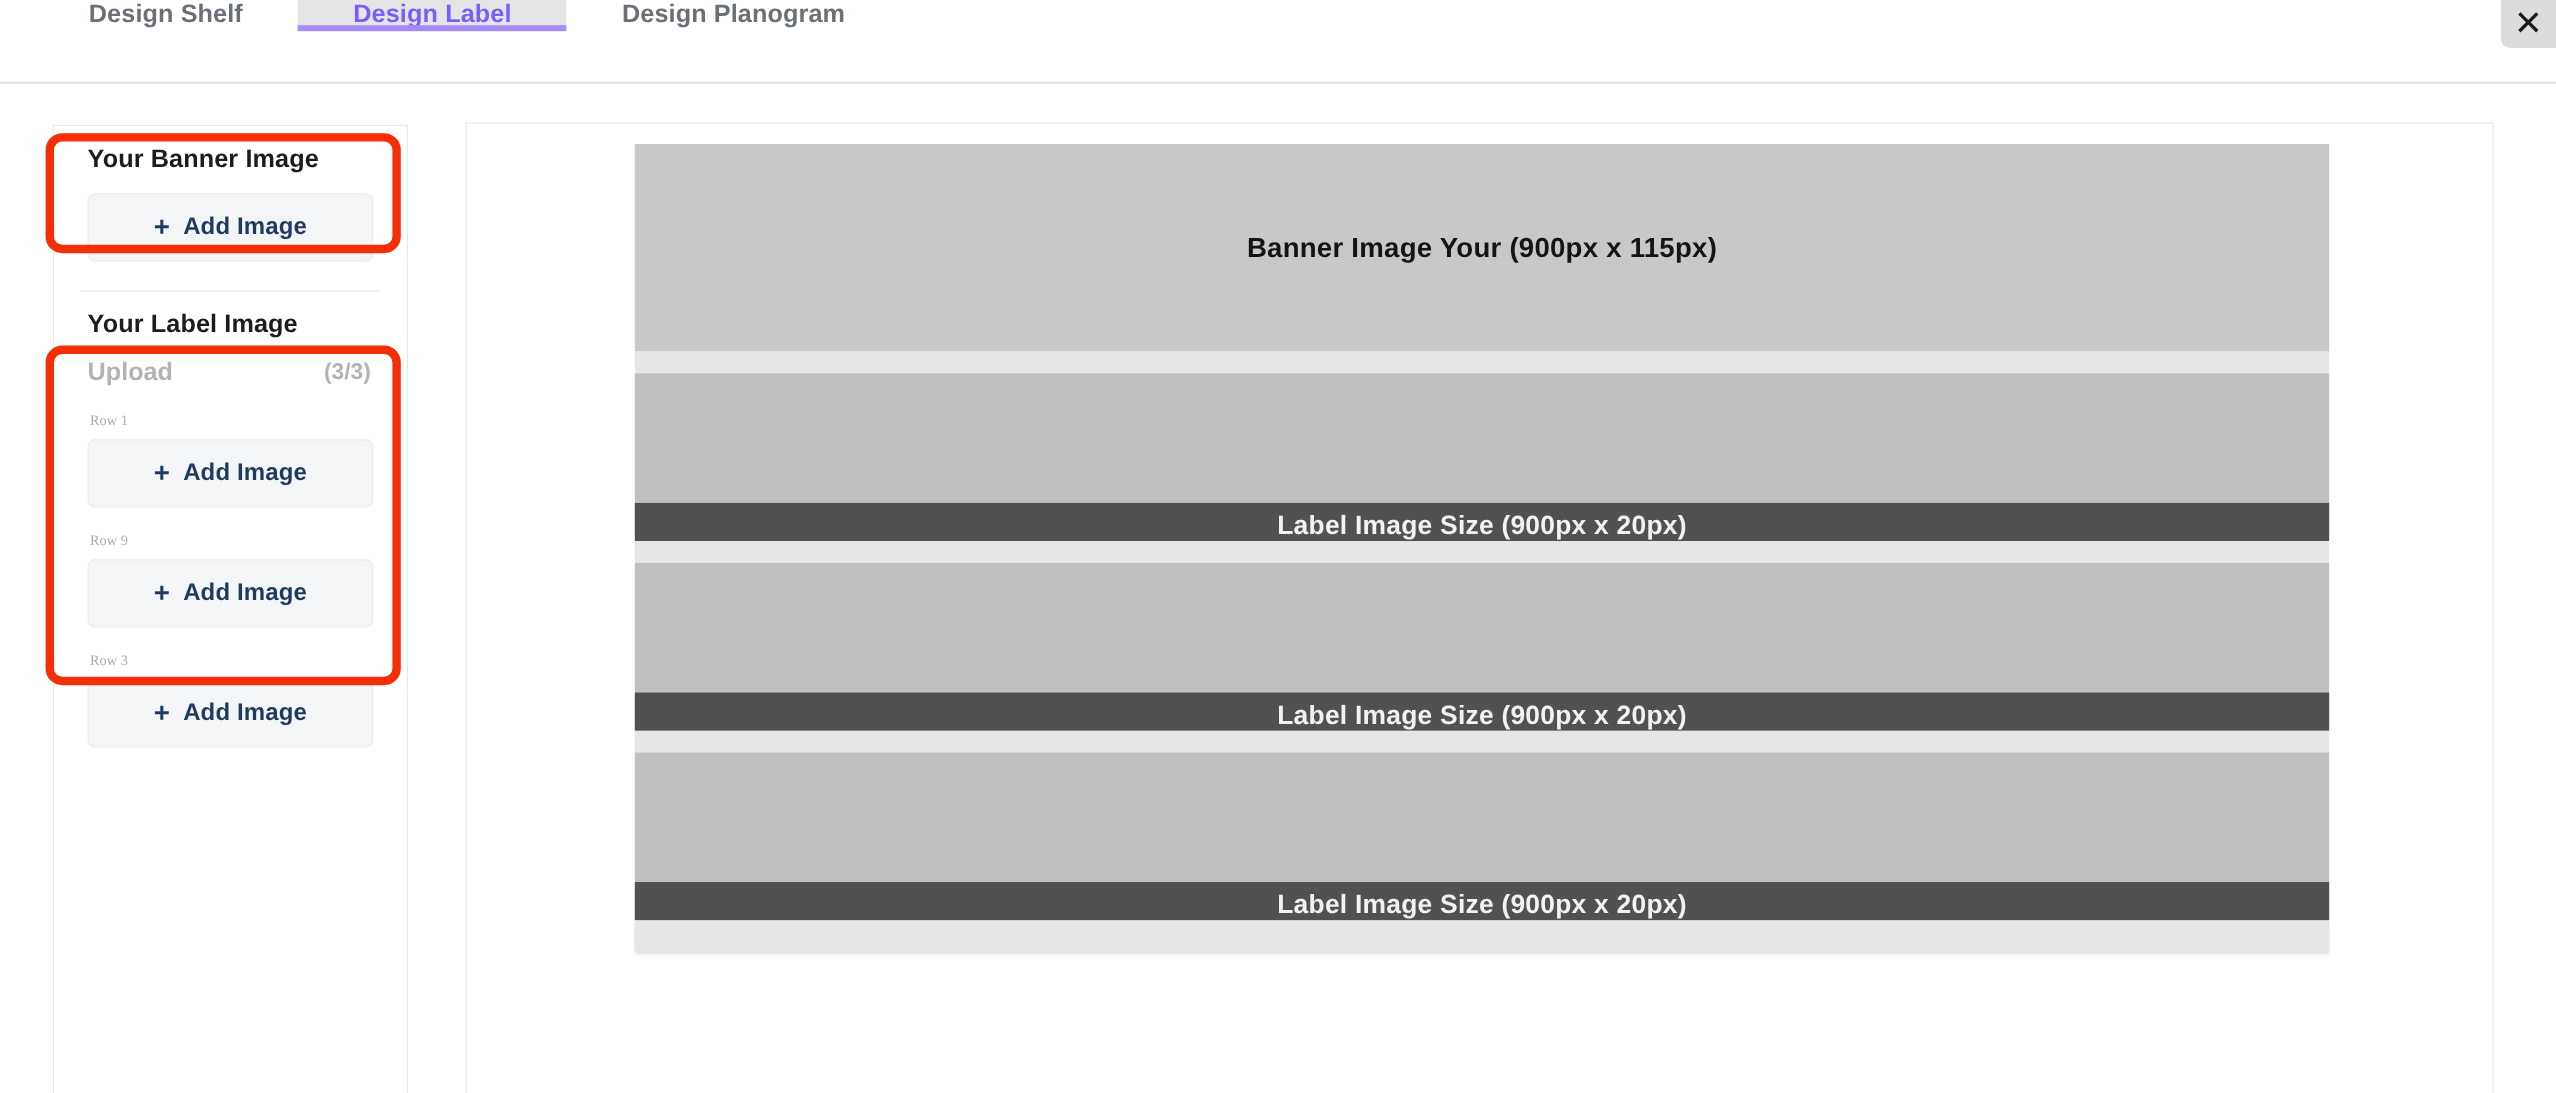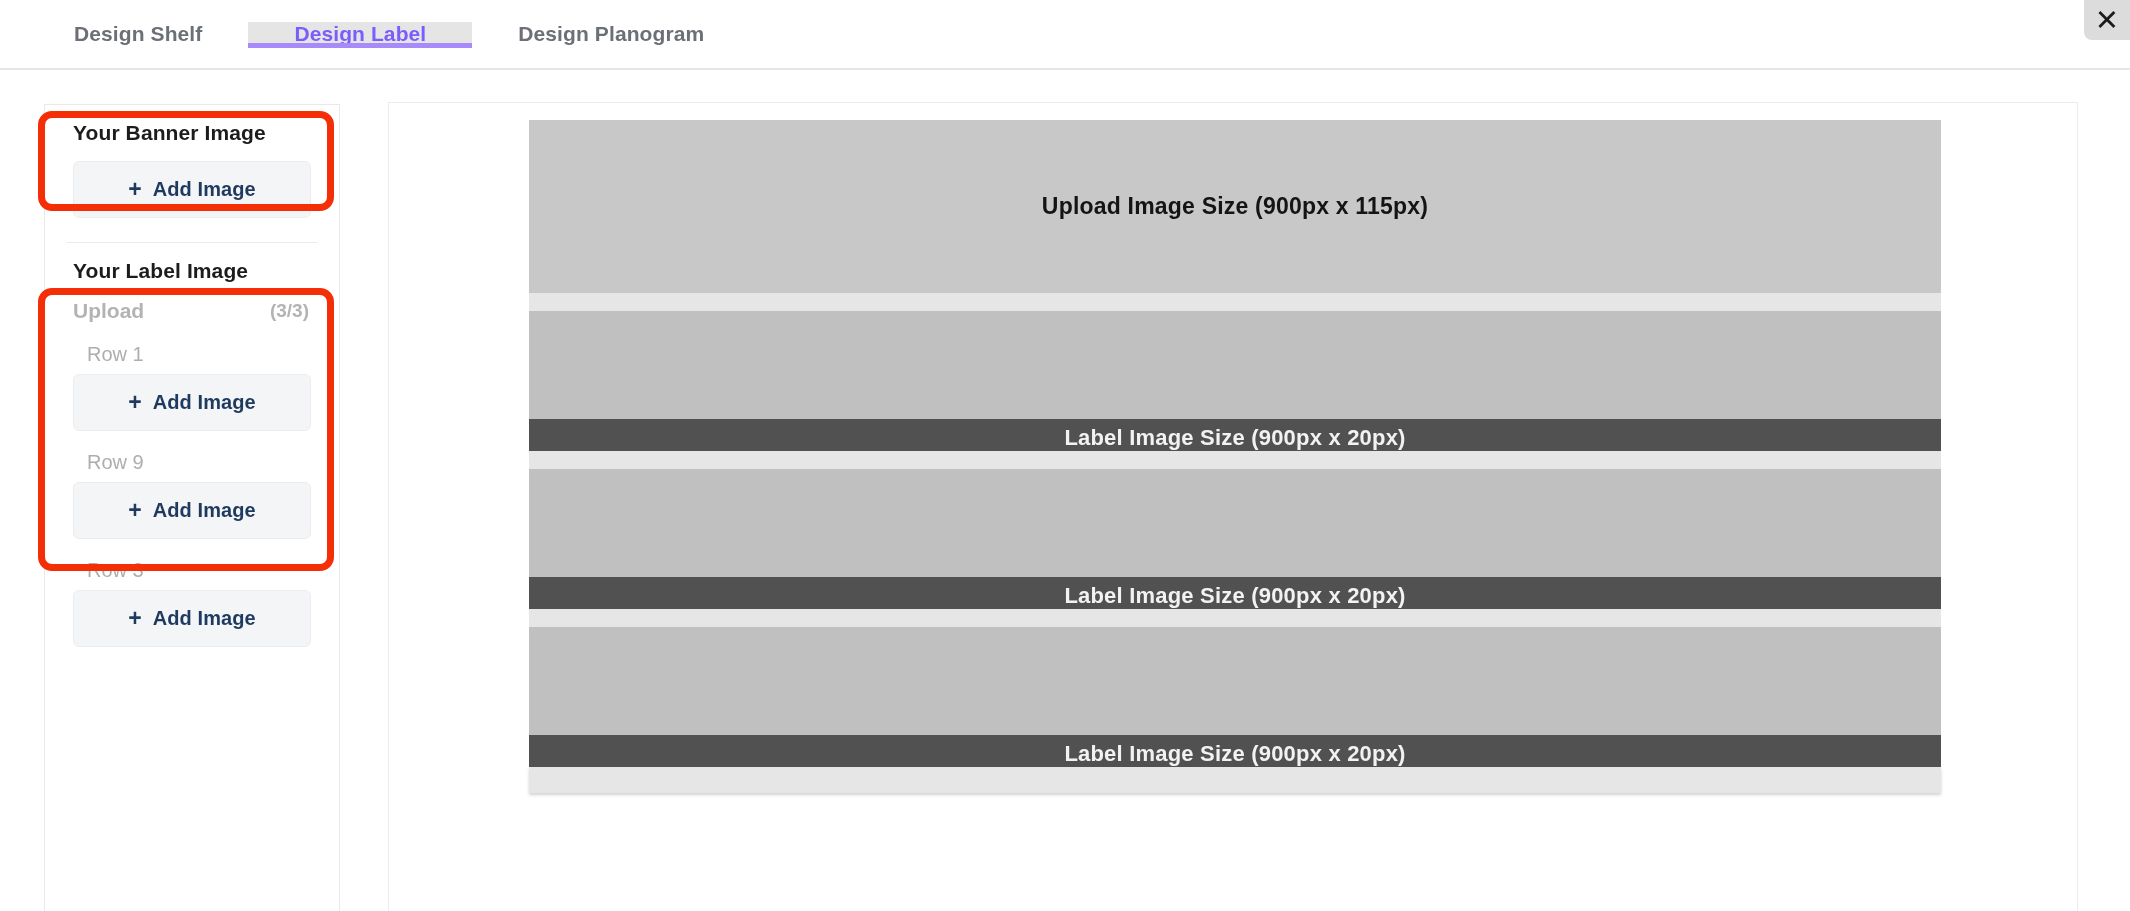--- a/index.html
+++ b/index.html
@@ -19,21 +19,21 @@
     background: #ffffff;
   }
 
   
   .tabbar {
     position: absolute;
     left: 0; top: 0;
     width: 2130px;
     height: 70px;
     display: flex;
-    align-items: center;
+    align-items: flex-start;
     border-bottom: 2px solid #e6e6e8;
     background: #ffffff;
   }
   .tab {
     position: relative;
     display: flex;
     align-items: center;
     justify-content: center;
     padding: 0 46px;
     font-size: 21px;
@@ -123,24 +123,25 @@
     font-weight: 700;
     color: #b3b3b3;
   }
   .upload-count {
     font-size: 19px;
     font-weight: 700;
     color: #b3b3b3;
   }
 
   .row-label {
-    font-size: 20px;
+    font-size: 12px;
     font-weight: 400;
     color: #aeaeae;
-    margin: 0 0 8px 14px;
+    margin: 0 0 8px 2px;
+    font-family: Liberation Serif, serif;
   }
 
   .add-image-btn {
     display: flex;
     align-items: center;
     justify-content: center;
     gap: 11px;
     width: 100%;
     height: 57px;
     background: #f4f5f7;
@@ -299,21 +300,21 @@
     </div>
   </div>
 
   <div class="annot" id="annot-banner"></div>
   <div class="annot" id="annot-label"></div>
 
   <div class="canvas-panel">
     <div class="mockup">
 
       <div class="banner-block">
-        <span class="banner-text">Upload Image Size (900px x 115px)</span>
+        <span class="banner-text">Banner Image Your (900px x 115px)</span>
       </div>
       <div class="gap-strip"></div>
 
       <div class="shelf-block"></div>
       <div class="label-bar">
         <span class="label-bar-text">Label Image Size (900px x 20px)</span>
       </div>
       <div class="gap-strip"></div>
 
       <div class="shelf-block"></div>

